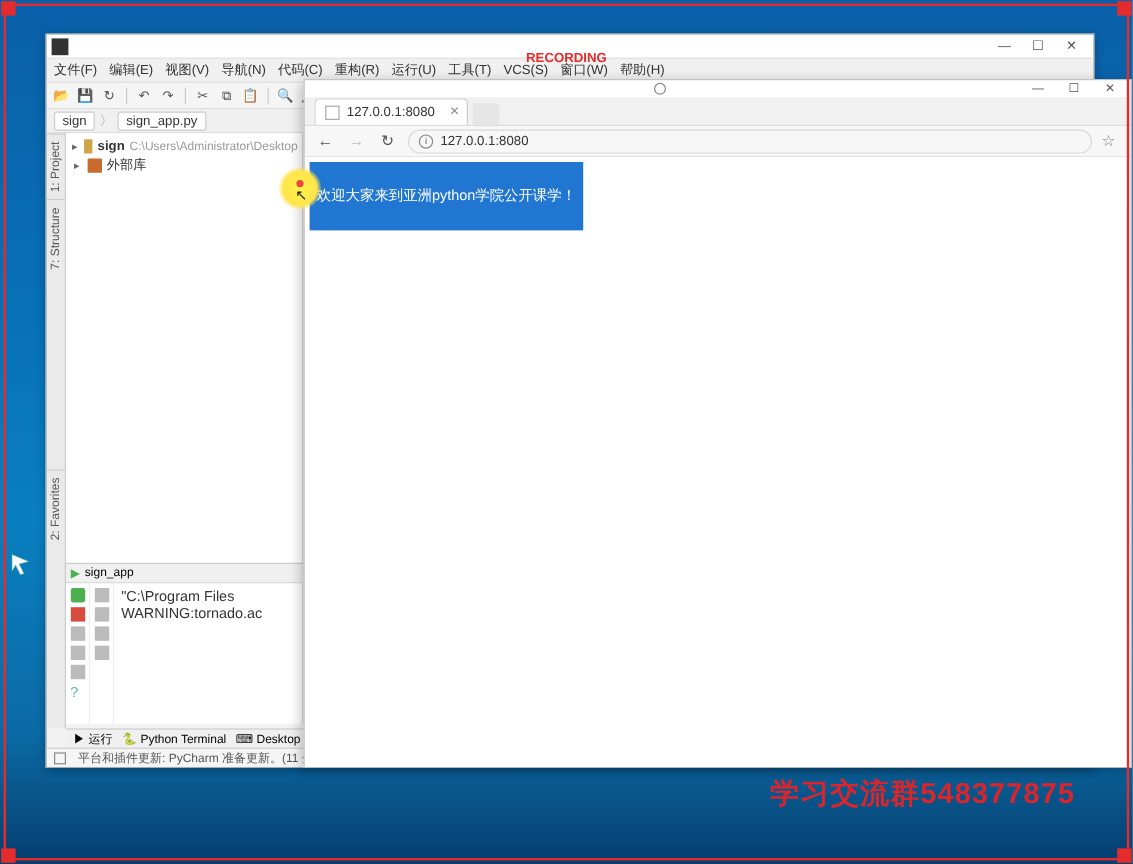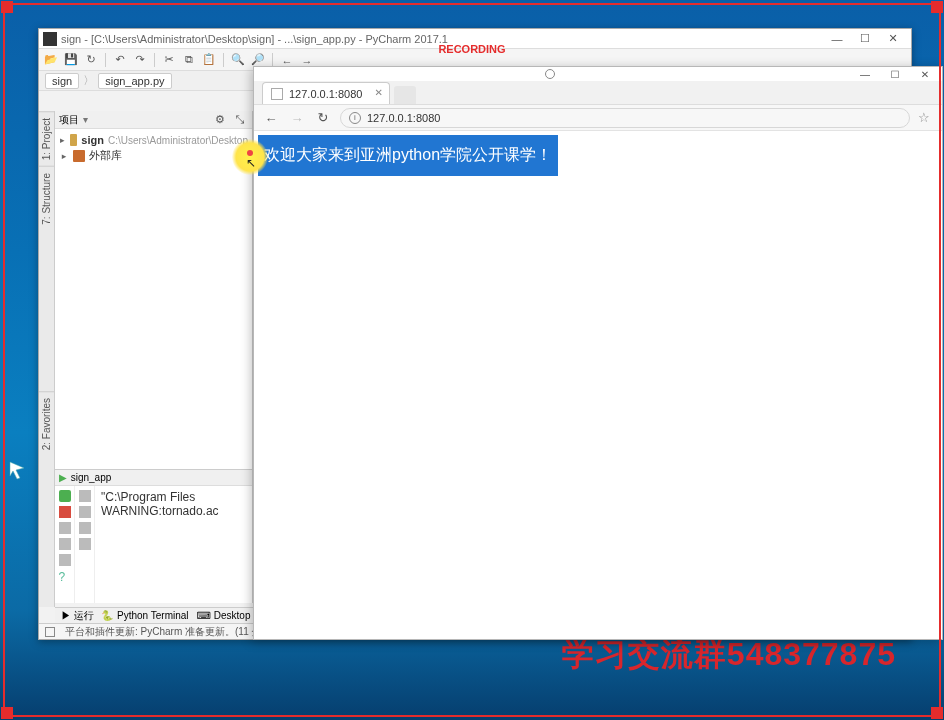--- a/index.html
+++ b/index.html
@@ -8,21 +8,21 @@
       background: linear-gradient(180deg, #0a5fa8 0%, #0870b5 35%, #0a7fc0 60%, #0b6aa5 85%, #063e6e 100%);
       position: relative; overflow: hidden;
     }
     
     .rec-border { position:absolute; inset:3px; border:2px solid #e52c2c; pointer-events:none; z-index:400; }
     .rec-corner { position:absolute; width:12px; height:12px; background:#e52c2c; z-index:401; }
     .rc-tl{top:1px;left:1px;} .rc-tr{top:1px;right:1px;} .rc-bl{bottom:1px;left:1px;} .rc-br{bottom:1px;right:1px;}
     .rec-label { position:absolute; top:6px; left:50%; transform:translateX(-50%); color:#e52c2c; font-weight:bold; font-size:11px; z-index:402;margin-top:37px;}
     
     .cursor-deco { position:absolute; left:6px; top:458px; z-index:5; }
-    .qq-text { position:absolute; bottom:43px; right:48px; color:#d8262c; font-size:32px; font-weight:bold; z-index:10; letter-spacing:1px;}
+    .qq-text { position:absolute; bottom:43px; right:48px; color:#d8262c; font-size:24px; font-weight:bold; z-index:10; letter-spacing:1px;}
     
     .pycharm {
       position:absolute; left:38px; top:28px; width:874px; height:612px;
       background:#f2f2f2; border:1px solid #a9a9a9; box-shadow:0 2px 8px rgba(0,0,0,.35); z-index:50;
     }
     .titlebar { height:20px; background:#fff; border-bottom:1px solid #ddd; display:flex; align-items:center; padding:0 4px; font-size:11px; color:#666;}
     .titlebar .ticon{width:14px;height:14px;background:#333;margin-right:4px;}
     .titlebar .spacer{flex:1;}
     .win-btn{width:28px;height:18px;display:flex;align-items:center;justify-content:center;color:#555;font-size:11px;}
     .win-btn.close{color:#555;}
@@ -73,21 +73,21 @@
     .b-tabs{height:24px;background:#f1f1f1;border-bottom:1px solid #ddd;display:flex;align-items:flex-end;padding-left:8px;}
     .b-tab{height:22px;background:#fff;border:1px solid #ccc;border-bottom:none;border-radius:4px 4px 0 0;display:flex;align-items:center;padding:0 22px 0 8px;font-size:11px;color:#333;position:relative;min-width:128px;}
     .b-tab .tx{position:absolute;right:6px;top:4px;font-size:10px;color:#888;}
     .b-newtab{width:22px;height:18px;background:#e6e6e6;margin-left:4px;border-radius:3px 3px 0 0;align-self:flex-end;}
     .b-toolbar{height:26px;background:#f7f7f7;border-bottom:1px solid #e3e3e3;display:flex;align-items:center;gap:8px;padding:0 8px;}
     .b-nav{width:18px;height:18px;display:flex;align-items:center;justify-content:center;color:#555;font-size:13px;}
     .b-addr{flex:1;height:20px;border:1px solid #d7d7d7;border-radius:10px;display:flex;align-items:center;padding:0 8px;font-size:11px;color:#333;gap:6px;}
     .b-addr .info{width:12px;height:12px;border:1px solid #888;border-radius:50%;font-size:8px;display:flex;align-items:center;justify-content:center;color:#666;}
     .b-star{width:16px;color:#888;font-size:13px;}
     .b-content{position:relative;height:calc(100% - 64px);background:#fff;}
-    .welcome{position:absolute;left:4px;top:4px;background:#2176d2;color:#fff;font-size:16px;padding:10px 6px;}
+    .welcome{position:absolute;left:4px;top:4px;background:#2176d2;color:#fff;font-size:12px;padding:20px 6px;}
     
     .marker{position:absolute;left:232px;top:139px;width:36px;height:36px;border-radius:50%;background:radial-gradient(circle,#fff24a 0%,#ffe44b 55%,rgba(255,228,75,0) 72%);z-index:300;pointer-events:none;}
     .marker .dot{position:absolute;left:50%;top:40%;width:6px;height:6px;background:#e44;border-radius:50%;transform:translate(-50%,-50%);}
     .marker .arrow{position:absolute;left:50%;top:48%;font-size:12px;color:#222;transform:translate(-40%,0);}
   </style>
 </head>
 <body>
 
 <div class="rec-border"></div>
 <div class="rec-corner rc-tl"></div>
@@ -99,27 +99,39 @@
 <svg class="cursor-deco" width="30" height="24" viewBox="0 0 30 24">
   <polygon points="4,4 18,10 10,12 14,20 11,21 7,13 4,18" fill="#fff" stroke="#4aa" stroke-width="0.5"></polygon>
 </svg>
 
 <div class="qq-text">学习交流群548377875</div>
 
 <div class="pycharm">
 
   <div class="titlebar">
     <div class="ticon"></div>
-    <span>sign - [C:\Users\Administrator\Desktop\sign] - ...\sign_app.py - PyCharm 2017.1</span>
     <span class="spacer"></span>
     <div class="win-btn">—</div>
     <div class="win-btn">☐</div>
     <div class="win-btn close">✕</div>
   </div>
 
+  <div class="menubar">
+    <span>文件(F)</span>
+    <span>编辑(E)</span>
+    <span>视图(V)</span>
+    <span>导航(N)</span>
+    <span>代码(C)</span>
+    <span>重构(R)</span>
+    <span>运行(U)</span>
+    <span>工具(T)</span>
+    <span>VCS(S)</span>
+    <span>窗口(W)</span>
+    <span>帮助(H)</span>
+  </div>
 
   <div class="toolbar">
     <div class="tb-icon">📂</div>
     <div class="tb-icon">💾</div>
     <div class="tb-icon">↻</div>
     <div class="tb-sep"></div>
     <div class="tb-icon">↶</div>
     <div class="tb-icon">↷</div>
     <div class="tb-sep"></div>
     <div class="tb-icon">✂</div>
@@ -139,27 +151,20 @@
     <span class="crumb">sign_app.py</span>
   </div>
 
   <div class="left-gutter">
     <div class="lg-tab">1: Project</div>
     <div class="lg-tab">7: Structure</div>
     <div class="lg-tab" style="margin-top:160px">2: Favorites</div>
   </div>
 
   <div class="project-panel">
-    <div class="pp-header">
-      <span>项目</span>
-      <span style="color:#777">▾</span>
-      <span class="spacer"></span>
-      <span class="tb-icon">⚙</span>
-      <span class="tb-icon">⤡</span>
-    </div>
     <div class="tree">
       <div class="tree-row">
         <span class="arrow">▸</span>
         <span class="ficon"></span>
         <b>sign</b>
         <span class="path">C:\Users\Administrator\Desktop</span>
       </div>
       <div class="tree-row">
         <span class="arrow">▸</span>
         <span class="licon"></span>

